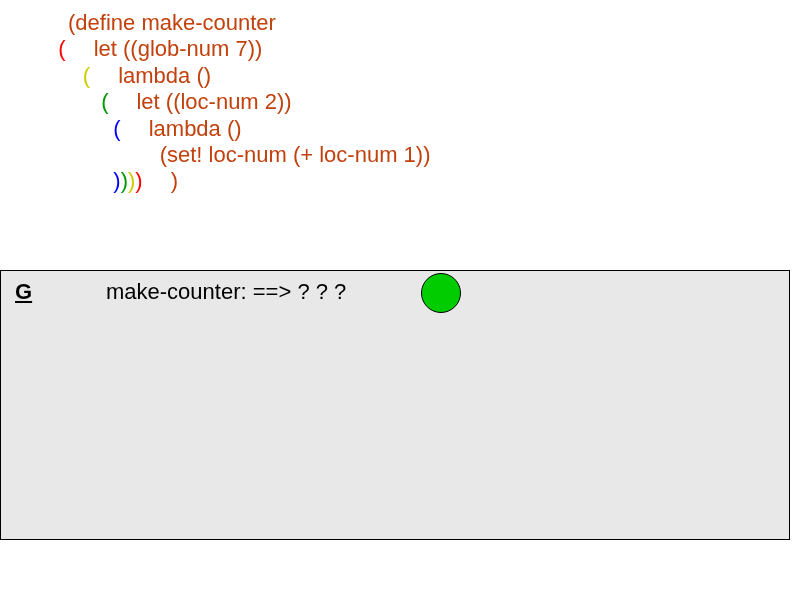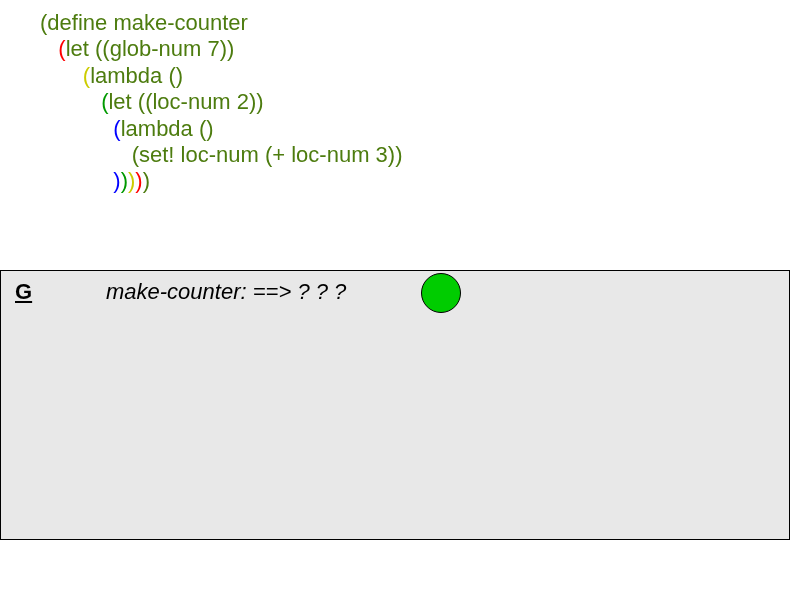--- a/index.html
+++ b/index.html
@@ -14,21 +14,21 @@
   }
   .code-block {
     position: absolute;
     top: 10px;
     left: 40px;
     line-height: 1.2;
   }
   .code-line {
     white-space: pre;
   }
-  .paren-black { color: #4d7c0f; }
+  .paren-black { color: #c2410c; margin-left: 28px; }
   .paren-red { color: #ff0000; }
   .paren-yellow { color: #cccc00; }
   .paren-green { color: #009900; }
   .paren-blue { color: #0000ff; }
   .env-panel {
     position: absolute;
     left: 0;
     top: 270px;
     width: 790px;
     height: 270px;
@@ -42,21 +42,20 @@
     left: 14px;
     font-weight: bold;
     text-decoration: underline;
     color: #000;
   }
   .env-text {
     position: absolute;
     top: 8px;
     left: 105px;
     color: #000;
-    font-style: italic;
   }
   .green-circle {
     position: absolute;
     top: 2px;
     left: 420px;
     width: 38px;
     height: 38px;
     border-radius: 50%;
     background: #00cc00;
     border: 1px solid #000;
@@ -69,21 +68,21 @@
   <div class="code-line"><span></span><span class="paren-black">(define make-counter</span></div>
 
   <div class="code-line"><span>   </span><span class="paren-red">(</span><span class="paren-black">let ((glob-num 7))</span></div>
 
   <div class="code-line"><span>       </span><span class="paren-yellow">(</span><span class="paren-black">lambda ()</span></div>
 
   <div class="code-line"><span>          </span><span class="paren-green">(</span><span class="paren-black">let ((loc-num 2))</span></div>
 
   <div class="code-line"><span>            </span><span class="paren-blue">(</span><span class="paren-black">lambda ()</span></div>
 
-  <div class="code-line"><span>               </span><span class="paren-black">(set! loc-num (+ loc-num 3))</span></div>
+  <div class="code-line"><span>               </span><span class="paren-black">(set! loc-num (+ loc-num 1))</span></div>
 
 
   <div class="code-line"><span>            </span><span class="paren-blue">)</span><span class="paren-green">)</span><span class="paren-yellow">)</span><span class="paren-red">)</span><span class="paren-black">)</span></div>
 </div>
 
 <div class="env-panel">
   <div class="env-label">G</div>
   <div class="env-text">make-counter: ==&gt; ? ? ?</div>
   <div class="green-circle"></div>
 </div>

